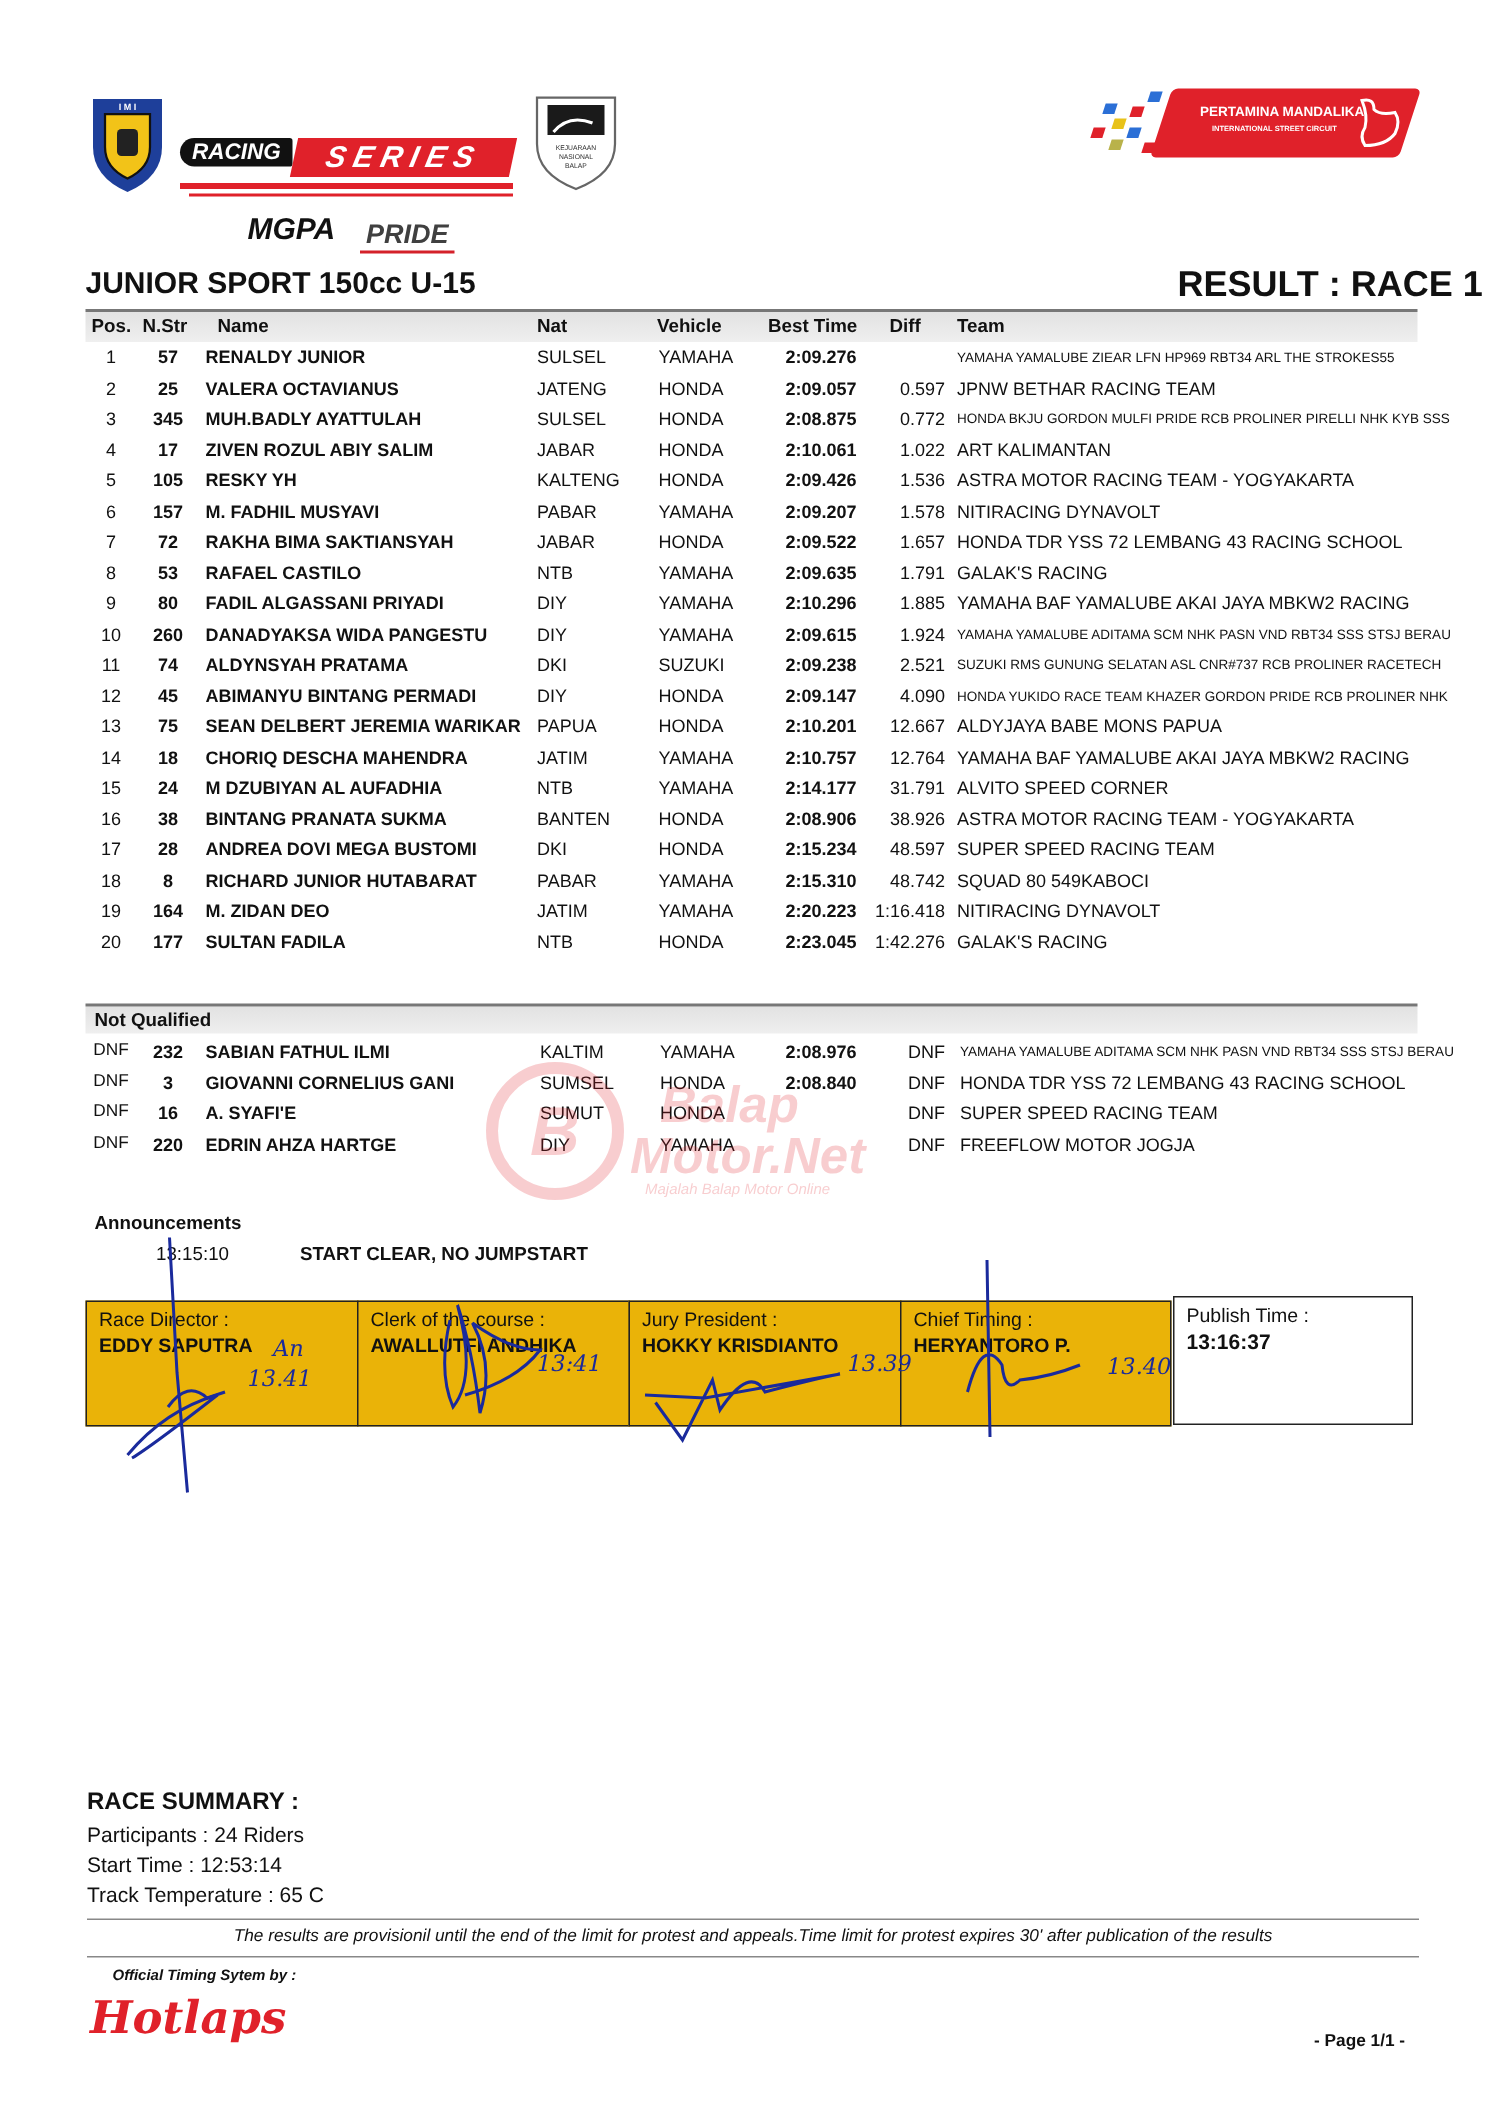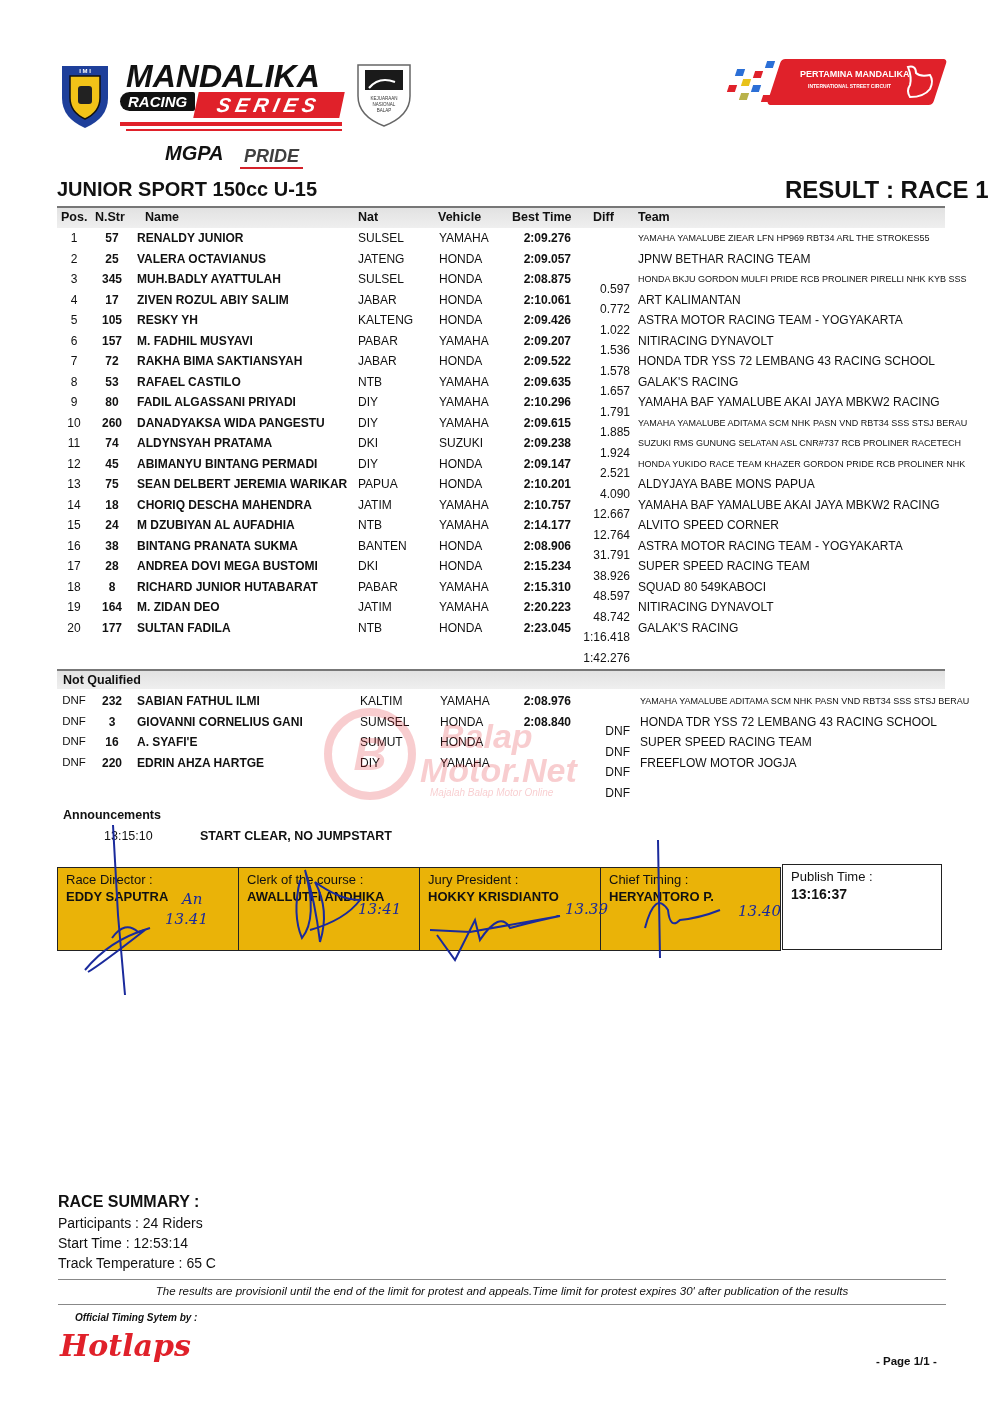--- a/index.html
+++ b/index.html
@@ -32,21 +32,21 @@
   .table-header { left:57px; top:206px; width:888px; height:20px; background:linear-gradient(#e2e2e2,#efefef); border-top:2px solid #777; }
   .th { position:absolute; top:2px; font-size:12.5px; font-weight:700; }
   .row { position:absolute; left:57px; width:888px; height:20px; font-size:12px; }
   .c { position:absolute; top:3px; white-space:nowrap; }
   .pos { left:0; width:34px; text-align:center; }
   .nstr { left:34px; width:42px; text-align:center; font-weight:700; }
   .name { left:80px; font-weight:700; }
   .nat { left:301px; }
   .veh { left:382px; }
   .best { left:440px; width:74px; text-align:right; font-weight:700; }
-  .diff { left:514px; width:59px; text-align:right;margin-top:30px; }
+  .diff { left:514px; width:59px; text-align:right; }
   .team { left:581px; }
   .team.small { font-size:9px; top:5px; }
 
   .nq-header { left:57px; top:669px; width:888px; height:18px; background:linear-gradient(#e2e2e2,#efefef); border-top:2px solid #777; font-size:12.5px; font-weight:700; }
   .nq-header span { position:absolute; left:6px; top:2px; }
   .nq .pos { left:0; width:34px; text-align:center; font-size:11.5px; }
   .nq .nat { left:303px; }
   .nq .veh { left:383px; }
   .nq .best { left:440px; width:74px; }
   .nq .diff { left:514px; width:59px; text-align:right; }
@@ -78,21 +78,20 @@
 <div class="abs imi-logo">
   <svg width="54" height="68" viewBox="0 0 54 68">
     <path d="M4 4 H50 V36 Q50 56 27 66 Q4 56 4 36 Z" fill="#1e3f9a"></path>
     <path d="M12 14 H42 V36 Q42 50 27 57 Q12 50 12 36 Z" fill="#f2c318" stroke="#111" stroke-width="1.5"></path>
     <rect x="20" y="24" width="14" height="18" fill="#222" rx="3"></rect>
     <text x="27" y="11" font-size="6" fill="#fff" text-anchor="middle" font-family="Liberation Sans, sans-serif" font-weight="700">I M I</text>
   </svg>
 </div>
 
 <div class="abs mandalika-logo">
-  <div class="mandalika-text">MANDALIKA</div>
   <div class="racing-pill">RACING</div>
   <div class="series-box">SERIES</div>
   <div class="red-line1"></div>
   <div class="red-line2"></div>
 </div>
 
 <div class="abs knb-logo">
   <svg width="58" height="66" viewBox="0 0 58 66">
     <path d="M3 3 H55 V34 Q55 54 29 64 Q3 54 3 34 Z" fill="#fff" stroke="#666" stroke-width="1.5"></path>
     <path d="M10 8 H48 V28 H10 Z" fill="#1a1a1a"></path>

